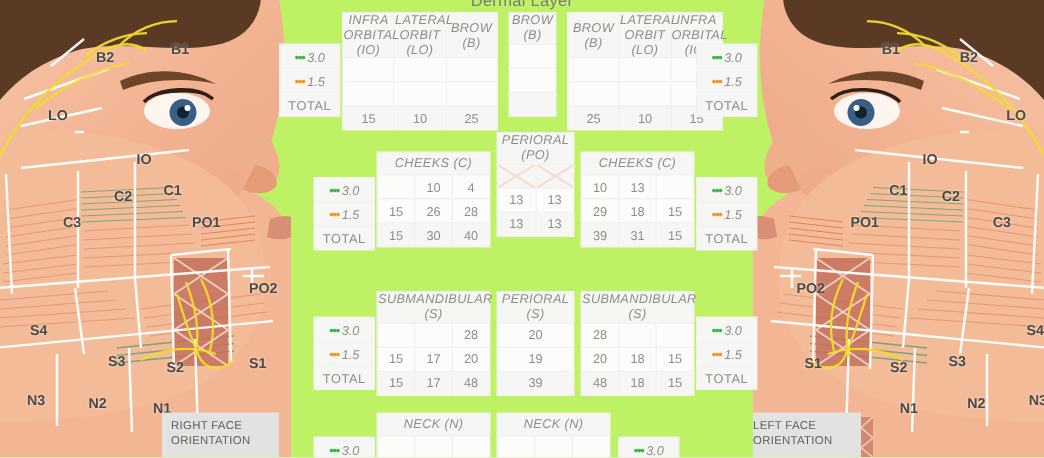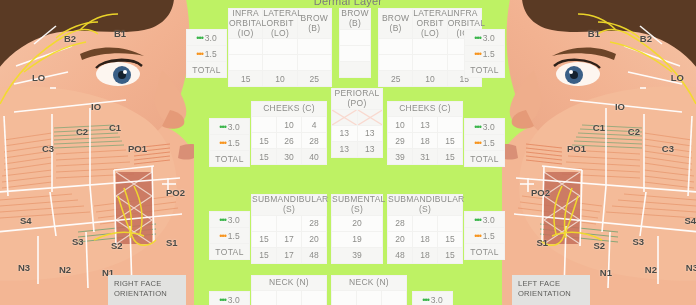--- a/index.html
+++ b/index.html
@@ -59,21 +59,21 @@
     bottom: 0;
     width: 78px;
     background: #e2e2e0;
     padding: 4px 6px 6px 6px;
     font-size: 7.6px;
     line-height: 1.35;
     color: #5d5d5a;
     letter-spacing: .2px;
   }
   .orient-left  { left: 114px; }
-  .orient-right { right: 112px; }
+  .orient-right { right: 128px; }
 
   table.grid {
     position: absolute;
     border-collapse: separate;
     border-spacing: 1px;
     background: #f2f2f0;
     table-layout: fixed;
   }
   table.grid td, table.grid th {
     height: 15px;
@@ -86,33 +86,35 @@
     padding: 0;
   }
   th.hdr {
     background: #a9a9a6;
     color: #ffffff;
     font-size: 6.2px;
     letter-spacing: .25px;
     line-height: 1.15;
     height: 18px;
     font-weight: normal;
+    font-style: italic;
   }
   td.val { background: #f6f6f4; color: #8d8d8a; font-size: 8.5px; }
   td.val.light { background: #fcfcfb; }
   td.empty { background: #f6f6f4; }
   td.empty.light { background: #fcfcfb; }
   td.total { background: #dcdcda; color: #8d8d8a; }
   td.legend {
     background: #eeeeec;
     color: #6f6f6c;
     font-size: 8.5px;
     text-align: left;
     padding-left: 5px;
     white-space: nowrap;
+    font-style: italic;
   }
   td.legend-total {
     background: #a9a9a6;
     color: #ffffff;
     font-size: 8px;
     letter-spacing: .4px;
   }
   .dots { letter-spacing: -1px; font-size: 9px; margin-right: 2px; }
   .dots.g { color: #39b54a; }
   .dots.o { color: #f7941e; }
@@ -614,21 +616,21 @@
       <td class="total">15</td>
       <td class="total">17</td>
       <td class="total">48</td>
     </tr>
   </tbody>
     </table>
 
   <table class="grid" style="left:331px; top:194px; width:52px;">
     <tbody>
         <tr>
-          <th class="hdr" style="height:14px;">SUBMENTAL (S)</th>
+          <th class="hdr" style="height:14px;">PERIORAL (S)</th>
         </tr>
     <tr>
           <td class="val light">20</td>
         </tr>
     <tr>
           <td class="val light">19</td>
         </tr>
     <tr>
           <td class="total">39</td>
         </tr>

